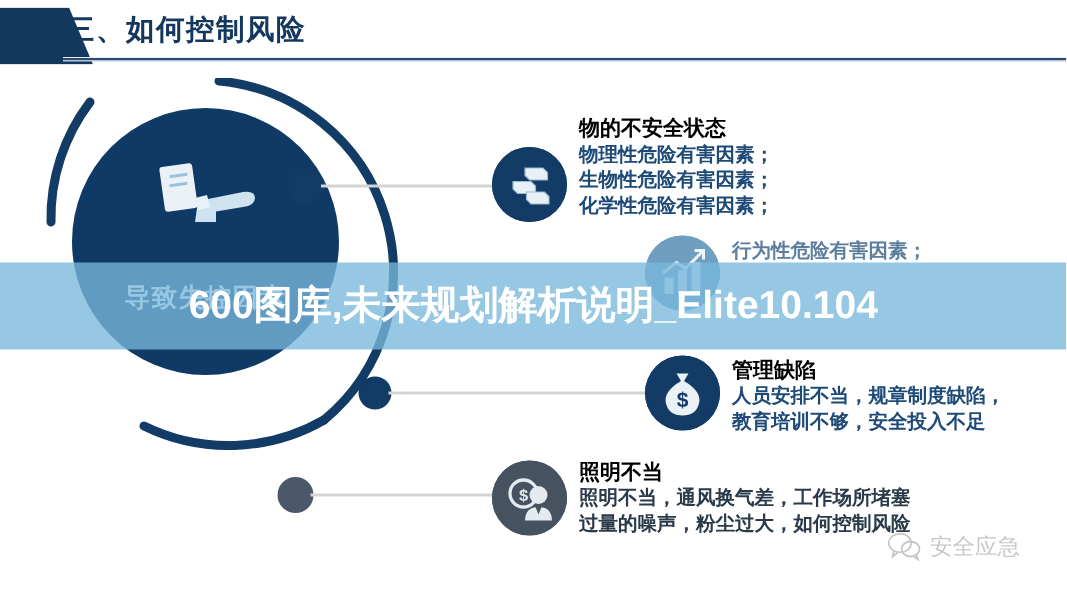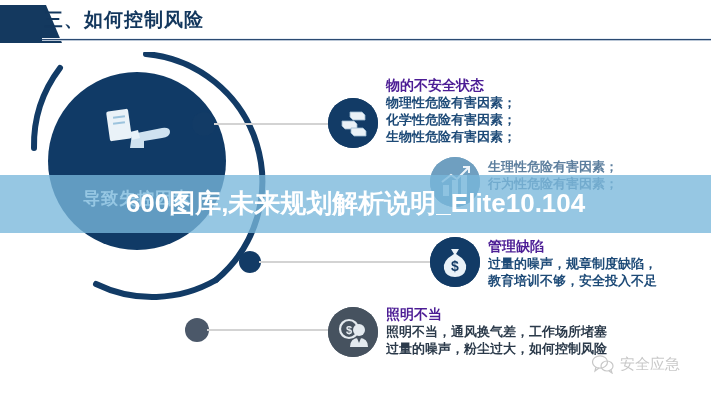--- a/index.html
+++ b/index.html
@@ -102,21 +102,21 @@
   }
   .badge-navy { background: #123b66; }
   .badge-slate { background: #46525f; }
   .icon-badge svg { display: block; }
 
   
   .block { position: absolute; }
   .block-title {
     font-size: 14px;
     font-weight: bold;
-    color: #4c1d95;
+    color: #000000;
     line-height: 17px;
     white-space: nowrap;
   }
   .block-title.muted { color: #5d7f9e; }
   .block-line {
     font-size: 13px;
     font-weight: bold;
     color: #1d4a77;
     line-height: 17px;
     white-space: nowrap;
@@ -205,52 +205,51 @@
         <g fill="#e9f1f7" stroke="#9bb9cf" stroke-width="0.8">
           <path d="M 22 14 L 34 14 L 37 17 L 37 22 L 25 22 L 22 19 Z"></path>
           <path d="M 14 23 L 26 23 L 29 26 L 29 31 L 17 31 L 14 28 Z"></path>
           <path d="M 23 30 L 35 30 L 38 33 L 38 38 L 26 38 L 23 35 Z"></path>
         </g>
       </svg>
     </div>
     <div class="block" style="left:386px; top:25px;">
       <div class="block-title">物的不安全状态</div>
       <div class="block-line">物理性危险有害因素；</div>
+      <div class="block-line">生物性危险有害因素；</div>
       <div class="block-line">化学性危险有害因素；</div>
-      <div class="block-line">生物性危险有害因素；</div>
     </div>
 
     <div class="icon-badge" style="left:430px; top:105px; background:#6f9fc0;">
       <svg width="50" height="50" viewBox="0 0 50 50">
         <circle cx="25" cy="25" r="25" fill="#6f9fc0"></circle>
         <g fill="#dbeaf4">
           <rect x="13" y="28" width="6" height="11"></rect>
           <rect x="22" y="23" width="6" height="16"></rect>
           <rect x="31" y="18" width="6" height="21"></rect>
         </g>
         <path d="M 12 25 L 21 18 L 27 22 L 38 11" fill="none" stroke="#eef5fa" stroke-width="2"></path>
         <path d="M 33 10 L 39 10 L 39 16" fill="none" stroke="#eef5fa" stroke-width="2"></path>
       </svg>
     </div>
     <div class="block" style="left:488px; top:106px;">
-      <div class="block-line muted">生理性危险有害因素；</div>
       <div class="block-line muted">行为性危险有害因素；</div>
     </div>
 
     <div class="icon-badge badge-navy" style="left:430px; top:185px;">
       <svg width="50" height="50" viewBox="0 0 50 50">
         <circle cx="25" cy="25" r="25" fill="#123b66"></circle>
         <path d="M 21 12 L 29 12 L 26 17 L 24 17 Z" fill="#eaf2f8"></path>
         <path d="M 24 17 Q 12 24 14 32 Q 16 40 25 40 Q 34 40 36 32 Q 38 24 26 17 Z" fill="#eaf2f8"></path>
         <text x="25" y="34" font-size="14" font-weight="bold" fill="#123b66" text-anchor="middle" font-family="Liberation Sans, sans-serif">$</text>
       </svg>
     </div>
     <div class="block" style="left:488px; top:186px;">
       <div class="block-title">管理缺陷</div>
-      <div class="block-line">过量的噪声，规章制度缺陷，</div>
+      <div class="block-line">人员安排不当，规章制度缺陷，</div>
       <div class="block-line">教育培训不够，安全投入不足</div>
     </div>
 
     <div class="icon-badge badge-slate" style="left:328px; top:255px;">
       <svg width="50" height="50" viewBox="0 0 50 50">
         <circle cx="25" cy="25" r="25" fill="#46525f"></circle>
         <circle cx="21" cy="22" r="9" fill="none" stroke="#e4eaef" stroke-width="2.2"></circle>
         <text x="21" y="27" font-size="11" font-weight="bold" fill="#e4eaef" text-anchor="middle" font-family="Liberation Sans, sans-serif">$</text>
         <circle cx="31" cy="23" r="6" fill="#e4eaef"></circle>
         <path d="M 22 40 Q 22 31 31 31 Q 40 31 40 40 Z" fill="#e4eaef"></path>

